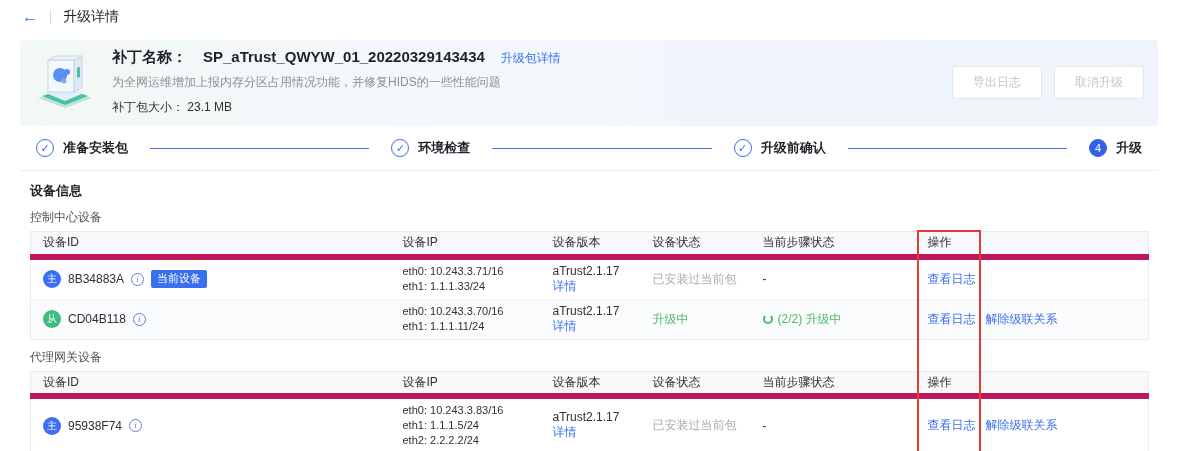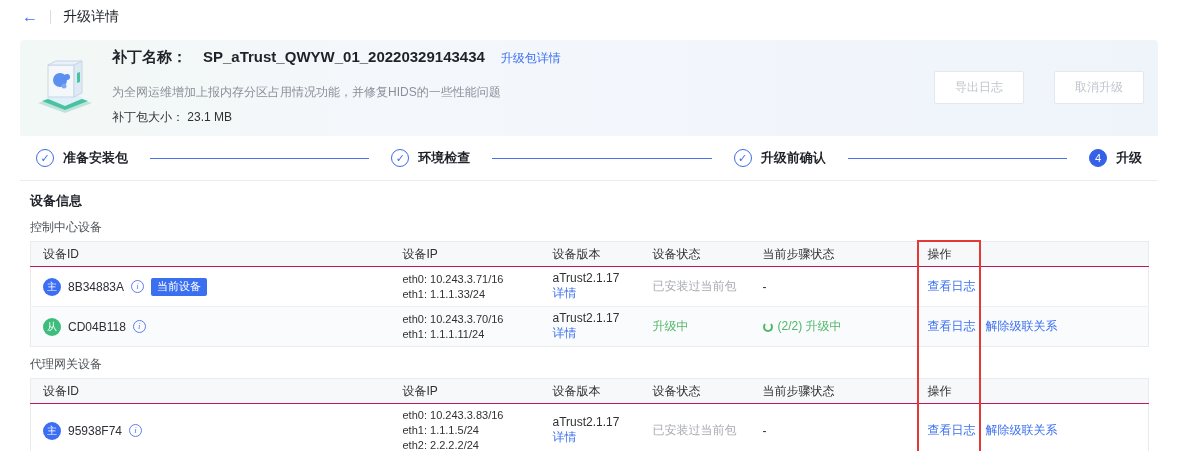--- a/index.html
+++ b/index.html
@@ -14,44 +14,44 @@
 
   
   .card { margin:6px 20px 0; }
   .patch-panel { display:flex; align-items:center; padding:8px 14px 10px;
     background:linear-gradient(90deg,#f2f8f5 0%,#f4f7fc 35%,#eff4fb 100%); border-radius:4px 4px 0 0; }
   .patch-icon { width:62px; height:60px; flex:0 0 62px; margin-right:16px; }
   .patch-main { flex:1; min-width:0; }
   .patch-title-row { display:flex; align-items:baseline; gap:16px; }
   .patch-name-label,.patch-name { font-size:15px; font-weight:bold; color:#1f2329; }
   .link { color:#3a6ff0; font-size:12px; text-decoration:none; cursor:pointer; }
-  .patch-desc { font-size:12px; color:#8a9099; margin-top:17px; }
+  .patch-desc { font-size:12px; color:#8a9099; margin-top:7px; }
   .patch-size { font-size:12px; color:#303133; margin-top:8px; }
-  .patch-actions { display:flex; gap:30px; align-self:center; }
+  .patch-actions { display:flex; gap:12px; align-self:center; }
   .btn-disabled { background:#fff; border:1px solid #e4e7ed; color:#c0c4cc; font-size:12px;
     padding:7px 20px; border-radius:2px; cursor:not-allowed; }
 
   
   .stepper { display:flex; align-items:center; padding:0 16px; height:44px; background:#fff; }
   .step { display:flex; align-items:center; gap:9px; }
   .step-circle { width:18px; height:18px; border-radius:50%; border:1px solid #3e6bea; color:#3e6bea;
     font-size:11px; display:flex; align-items:center; justify-content:center; flex:0 0 18px; }
   .step-circle.current { background:#3461e8; border-color:#3461e8; color:#fff; font-size:11px; }
   .step-label { font-size:13px; font-weight:bold; color:#1f2329; white-space:nowrap; }
   .connector { flex:1; height:1px; background:#4a72e8; margin:0 22px; }
   .card-divider { height:1px; background:#e9edf2; margin-top:0; }
 
   
   .device-section { position:relative; padding:0 30px; }
   .section-title { font-size:13px; font-weight:bold; color:#1f2329; margin-top:11px; }
   .group-label { font-size:12px; color:#4e5358; margin-top:9px; }
   table { width:1118px; border-collapse:collapse; table-layout:fixed; margin-top:5px;
     border:1px solid #e9ebef; font-size:12px; }
   th { background:#f7f8fa; font-weight:normal; color:#303133; text-align:left; height:25px;
-    padding:0 12px; font-size:12px; border-bottom:1px solid #be185d; }
+    padding:0 12px; font-size:12px; border-bottom:6px solid #be185d; }
   td { padding:4px 12px; border-bottom:1px solid #eef0f3; vertical-align:middle; }
   tr:last-child td { border-bottom:none; }
   .c-id{width:360px}.c-ip{width:150px}.c-ver{width:100px}.c-st{width:110px}.c-step{width:165px}.c-op{width:233px}
   .row-alt td { background:#fafbfc; }
   .row-hl td { background:#e9f2fd; }
   .id-cell { display:flex; align-items:center; gap:7px; }
   .avatar { width:18px; height:18px; border-radius:50%; color:#fff; font-size:10px;
     display:inline-flex; align-items:center; justify-content:center; flex:0 0 18px; }
   .avatar.master { background:#3b6ef5; }
   .avatar.slave  { background:#3dbd7d; }

